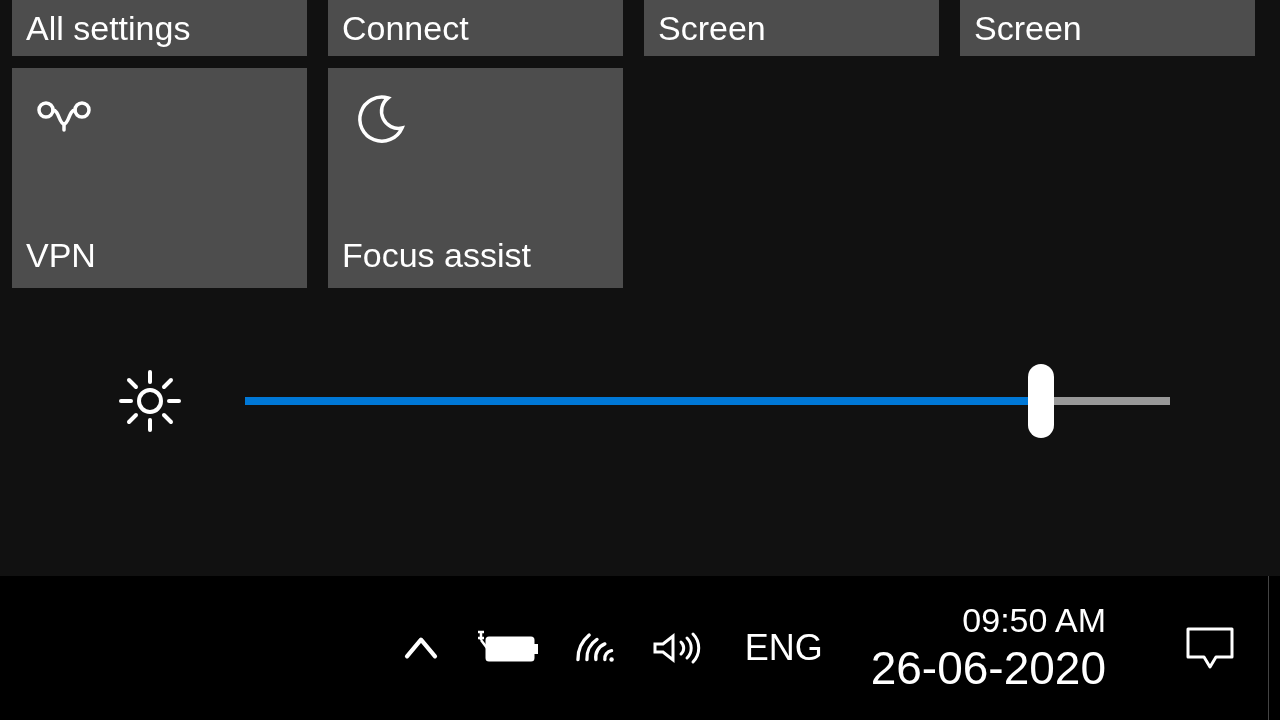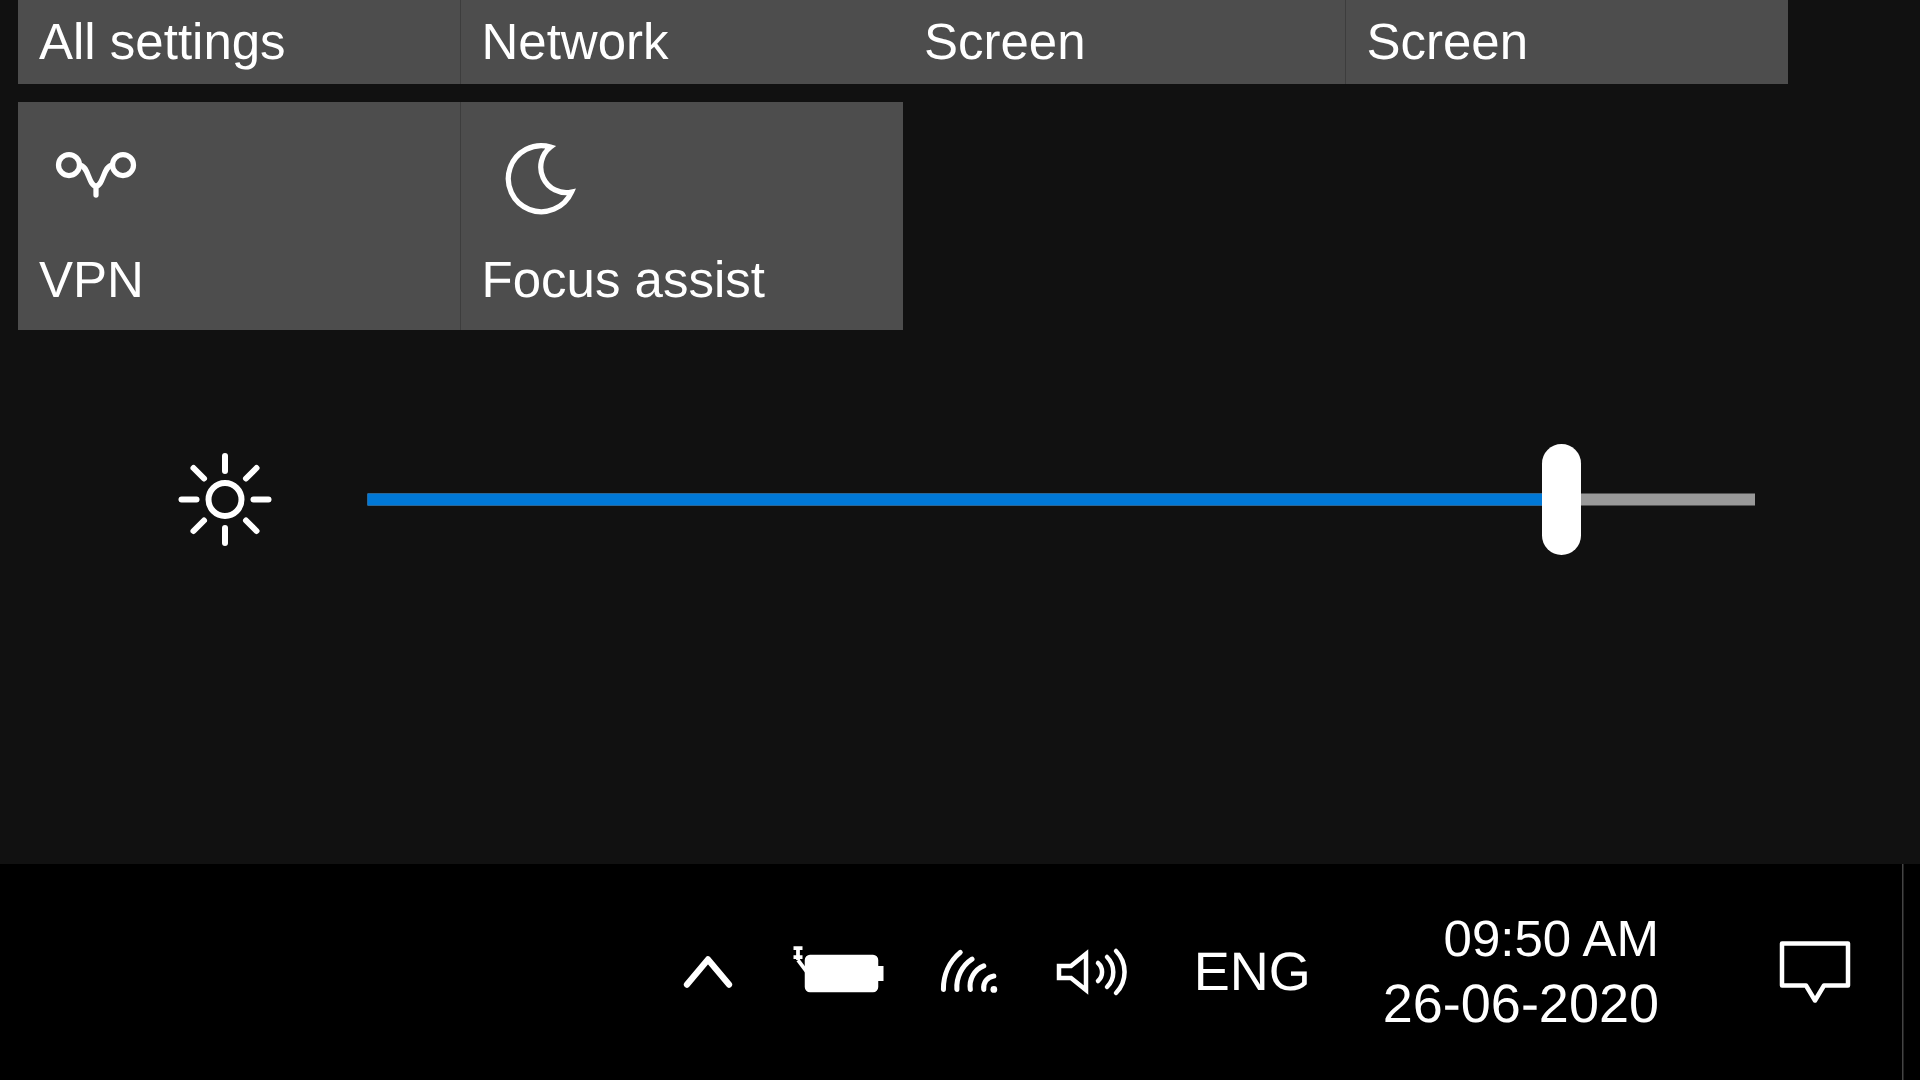--- a/index.html
+++ b/index.html
@@ -13,39 +13,39 @@
     position: relative;
   }
   .tiles-container {
     padding: 0 12px;
     display: flex;
     flex-direction: column;
     gap: 12px;
   }
   .tile-row {
     display: flex;
-    gap: 0;
+    gap: 21px;
   }
   .tile {
     width: 295px;
     background: #4d4d4d;
     display: flex;
     flex-direction: column;
     justify-content: flex-end;
     padding: 12px 14px;
     cursor: pointer;
     position: relative;
   }
   .tile.partial {
     height: 56px;
     justify-content: center;
     padding: 0 14px;
   }
   .tile.full {
-    height: 152px;
+    height: 220px;
   }
   .tile-label {
     font-size: 34px;
     font-weight: 400;
     line-height: 1.2;
   }
   .tile-icon {
     position: absolute;
     top: 22px;
     left: 22px;
@@ -124,21 +124,21 @@
   .clock-area {
     display: flex;
     flex-direction: column;
     align-items: flex-end;
     justify-content: center;
     padding: 0 18px;
     cursor: pointer;
     line-height: 1.2;
   }
   .clock-time { font-size: 34px; }
-  .clock-date { font-size: 36px; }
+  .clock-date { font-size: 46px; }
   .action-center-icon {
     padding: 0 30px 0 30px;
     height: 100%;
     display: flex;
     align-items: center;
     cursor: pointer;
   }
   .show-desktop {
     width: 12px;
     height: 100%;
@@ -149,21 +149,21 @@
 </style>
 </head>
 <body>
 
 <div class="tiles-container">
   <div class="tile-row">
     <div class="tile partial">
       <span class="tile-label">All settings</span>
     </div>
     <div class="tile partial">
-      <span class="tile-label">Network</span>
+      <span class="tile-label">Connect</span>
     </div>
     <div class="tile partial">
       <span class="tile-label">Screen</span>
     </div>
     <div class="tile partial">
       <span class="tile-label">Screen</span>
     </div>
   </div>
 
   <div class="tile-row">

